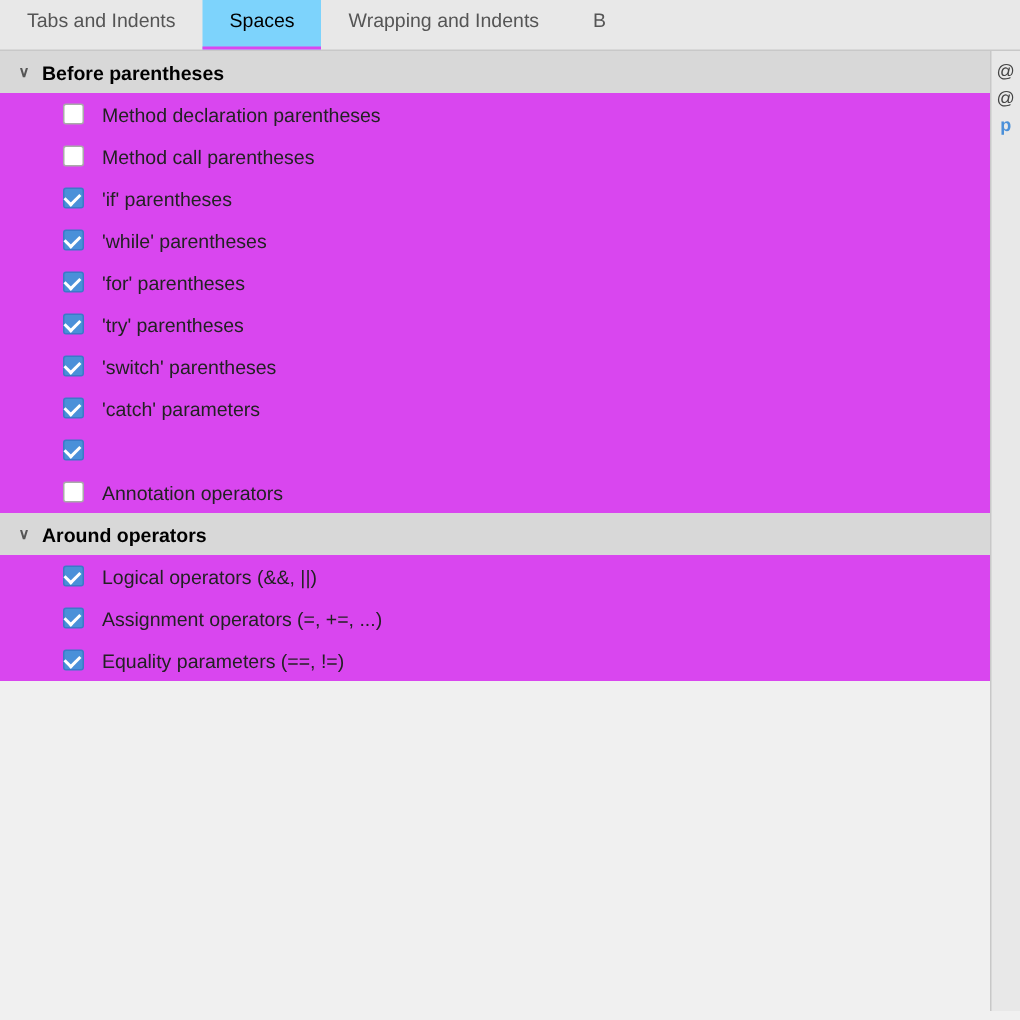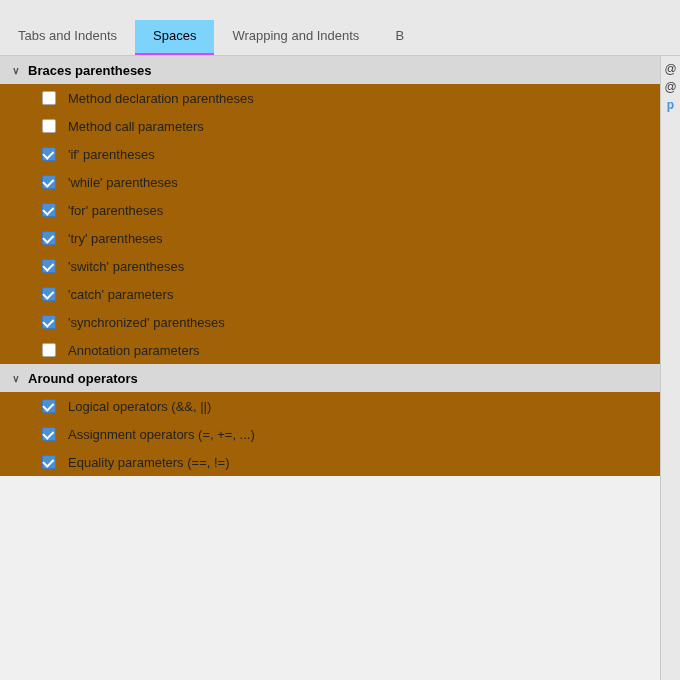--- a/index.html
+++ b/index.html
@@ -15,21 +15,21 @@
       width: 680px;
       height: 680px;
       overflow: hidden;
     }
 
     .tabs-bar {
       display: flex;
       background: #e8e8e8;
       border-bottom: 1px solid #c8c8c8;
       padding: 0 0;
-      height: 56px;
+      height: 34px;
       align-items: flex-end;
     }
 
     .tab {
       padding: 8px 18px 10px 18px;
       font-size: 13px;
       color: #333;
       cursor: pointer;
       border-bottom: 2px solid transparent;
       white-space: nowrap;
@@ -74,21 +74,21 @@
       height: 16px;
       display: inline-flex;
       align-items: center;
       justify-content: center;
       margin-right: 4px;
       font-size: 10px;
       color: #555;
     }
 
     .section-items {
-      background: #a16207;
+      background: #d946ef;
     }
 
     .checkbox-item {
       display: flex;
       align-items: center;
       padding: 5px 8px 5px 40px;
       font-size: 13px;
       color: #222;
       cursor: pointer;
     }
@@ -160,34 +160,34 @@
 <div class="tab">Tabs and Indents</div>
     <div class="tab active">Spaces</div>
     <div class="tab">Wrapping and Indents</div>
     <div class="tab">B</div>
   </div>
 
 <div class="content">
   <div class="main-panel">
   <div class="section-header">
         <span class="chevron">∨</span>
-        <span>Braces parentheses</span>
+        <span>Before parentheses</span>
       </div>
       <div class="section-items">
         <div class="checkbox-item">
           <span class="checkbox-wrap">
             <span class="checkbox-box"></span>
           </span>
           <span>Method declaration parentheses</span>
         </div>
         <div class="checkbox-item">
           <span class="checkbox-wrap">
             <span class="checkbox-box"></span>
           </span>
-          <span>Method call parameters</span>
+          <span>Method call parentheses</span>
         </div>
         <div class="checkbox-item">
           <span class="checkbox-wrap">
             <span class="checkbox-box checked"></span>
           </span>
           <span>'if' parentheses</span>
         </div>
         <div class="checkbox-item">
           <span class="checkbox-wrap">
             <span class="checkbox-box checked"></span>
@@ -215,27 +215,26 @@
         <div class="checkbox-item">
           <span class="checkbox-wrap">
             <span class="checkbox-box checked"></span>
           </span>
           <span>'catch' parameters</span>
         </div>
         <div class="checkbox-item">
           <span class="checkbox-wrap">
             <span class="checkbox-box checked"></span>
           </span>
-          <span>'synchronized' parentheses</span>
         </div>
         <div class="checkbox-item">
           <span class="checkbox-wrap">
             <span class="checkbox-box"></span>
           </span>
-          <span>Annotation parameters</span>
+          <span>Annotation operators</span>
         </div>
       </div>
       <div class="section-header">
         <span class="chevron">∨</span>
         <span>Around operators</span>
       </div>
       <div class="section-items">
         <div class="checkbox-item">
           <span class="checkbox-wrap">
             <span class="checkbox-box checked"></span>

